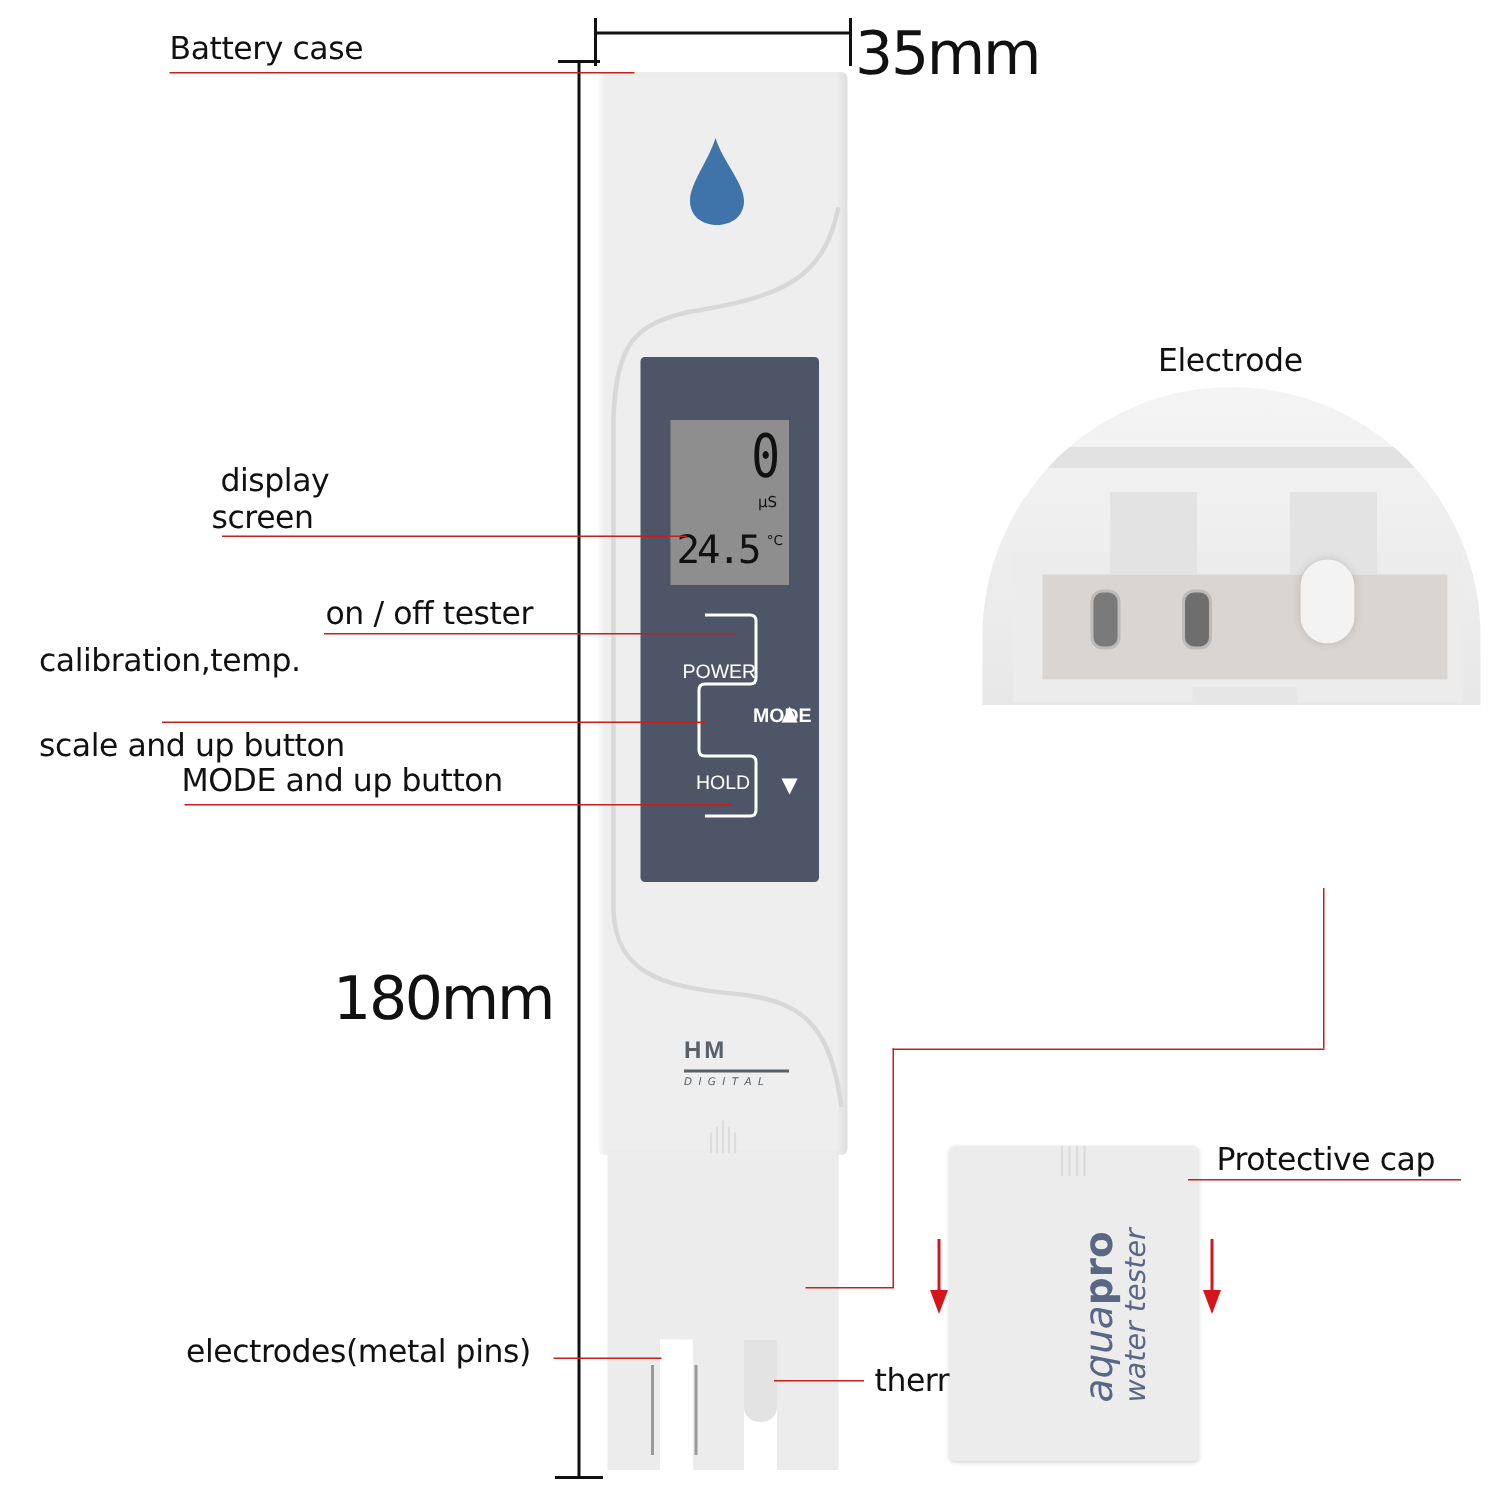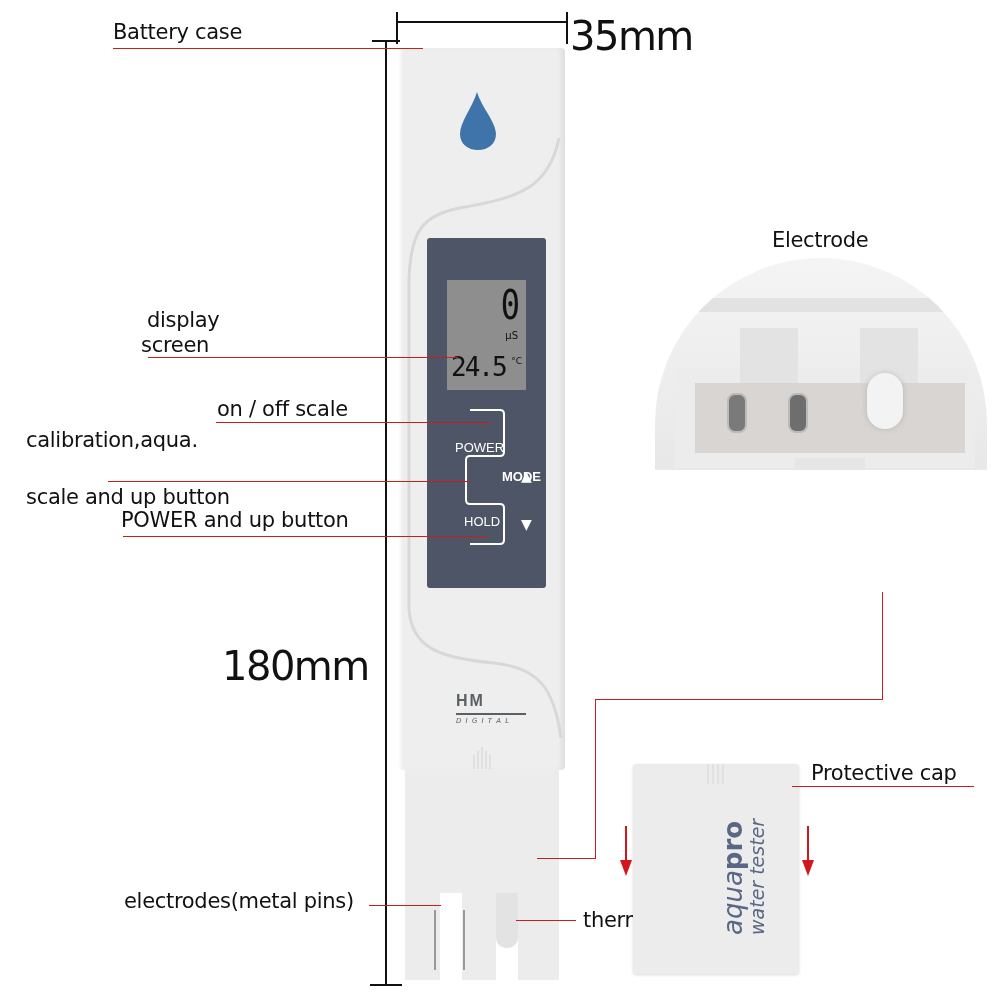--- a/index.html
+++ b/index.html
@@ -80,28 +80,28 @@
 <div class="abs" style="left:463px;top:910px;width:2px;height:60px;background:#999;"></div>
 <div class="abs" style="left:496px;top:893px;width:22px;height:55px;background:#e3e3e3;border-radius:0 0 10px 10px;"></div>
 
 <span class="lbl" style="left:113px;top:20px;">Battery case</span>
 <div class="rline" style="left:113px;top:48px;width:310px;"></div>
 
 <span class="lbl" style="left:147px;top:308px;">display</span>
 <span class="lbl" style="left:141px;top:333px;">screen</span>
 <div class="rline" style="left:148px;top:357px;width:310px;"></div>
 
-<span class="lbl" style="left:217px;top:397px;">on / off scale</span>
+<span class="lbl" style="left:217px;top:397px;">on / off tester</span>
 <div class="rline" style="left:216px;top:422px;width:275px;"></div>
 
-<span class="lbl" style="left:26px;top:428px;">calibration,aqua.</span>
+<span class="lbl" style="left:26px;top:428px;">calibration,temp.</span>
 <span class="lbl" style="left:26px;top:453px;margin-top:32px;">scale and up button</span>
 <div class="rline" style="left:108px;top:481px;width:362px;"></div>
 
-<span class="lbl" style="left:121px;top:508px;">POWER and up button</span>
+<span class="lbl" style="left:121px;top:508px;">MODE and up button</span>
 <div class="rline" style="left:123px;top:536px;width:365px;"></div>
 
 <span class="lbl" style="left:124px;top:889px;">electrodes(metal pins)</span>
 <div class="rline" style="left:369px;top:905px;width:72px;"></div>
 
 <span class="lbl" style="left:583px;top:908px;">thermistor</span>
 <div class="rline" style="left:516px;top:920px;width:60px;"></div>
 
 <span class="lbl" style="left:772px;top:228px;">Electrode</span>
 <div class="abs" style="left:655px;top:258px;width:332px;height:212px;border-radius:170px 170px 0 0;overflow:hidden;background:linear-gradient(#f4f4f4,#e8e8e8);">

